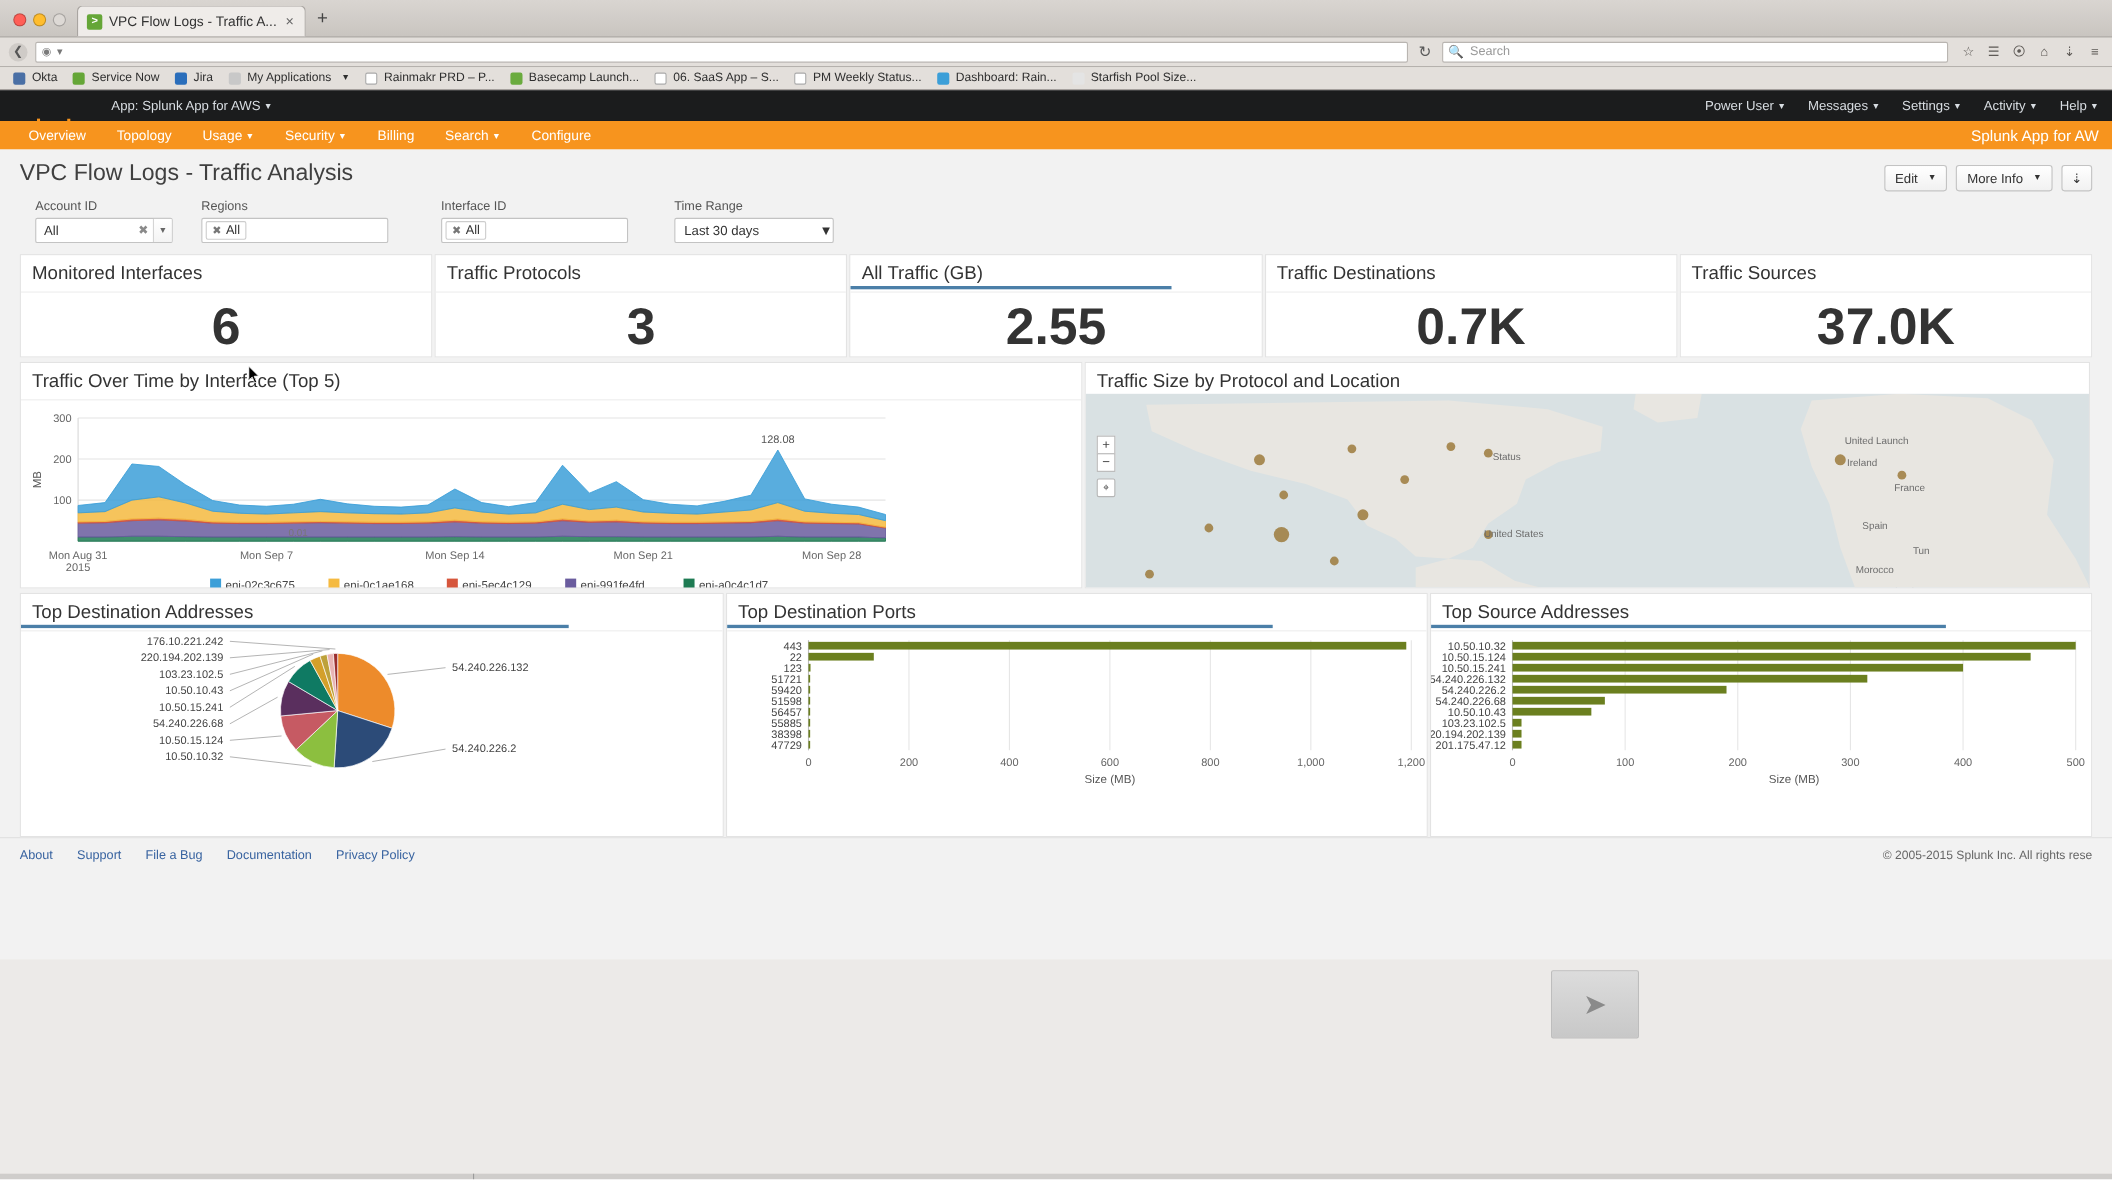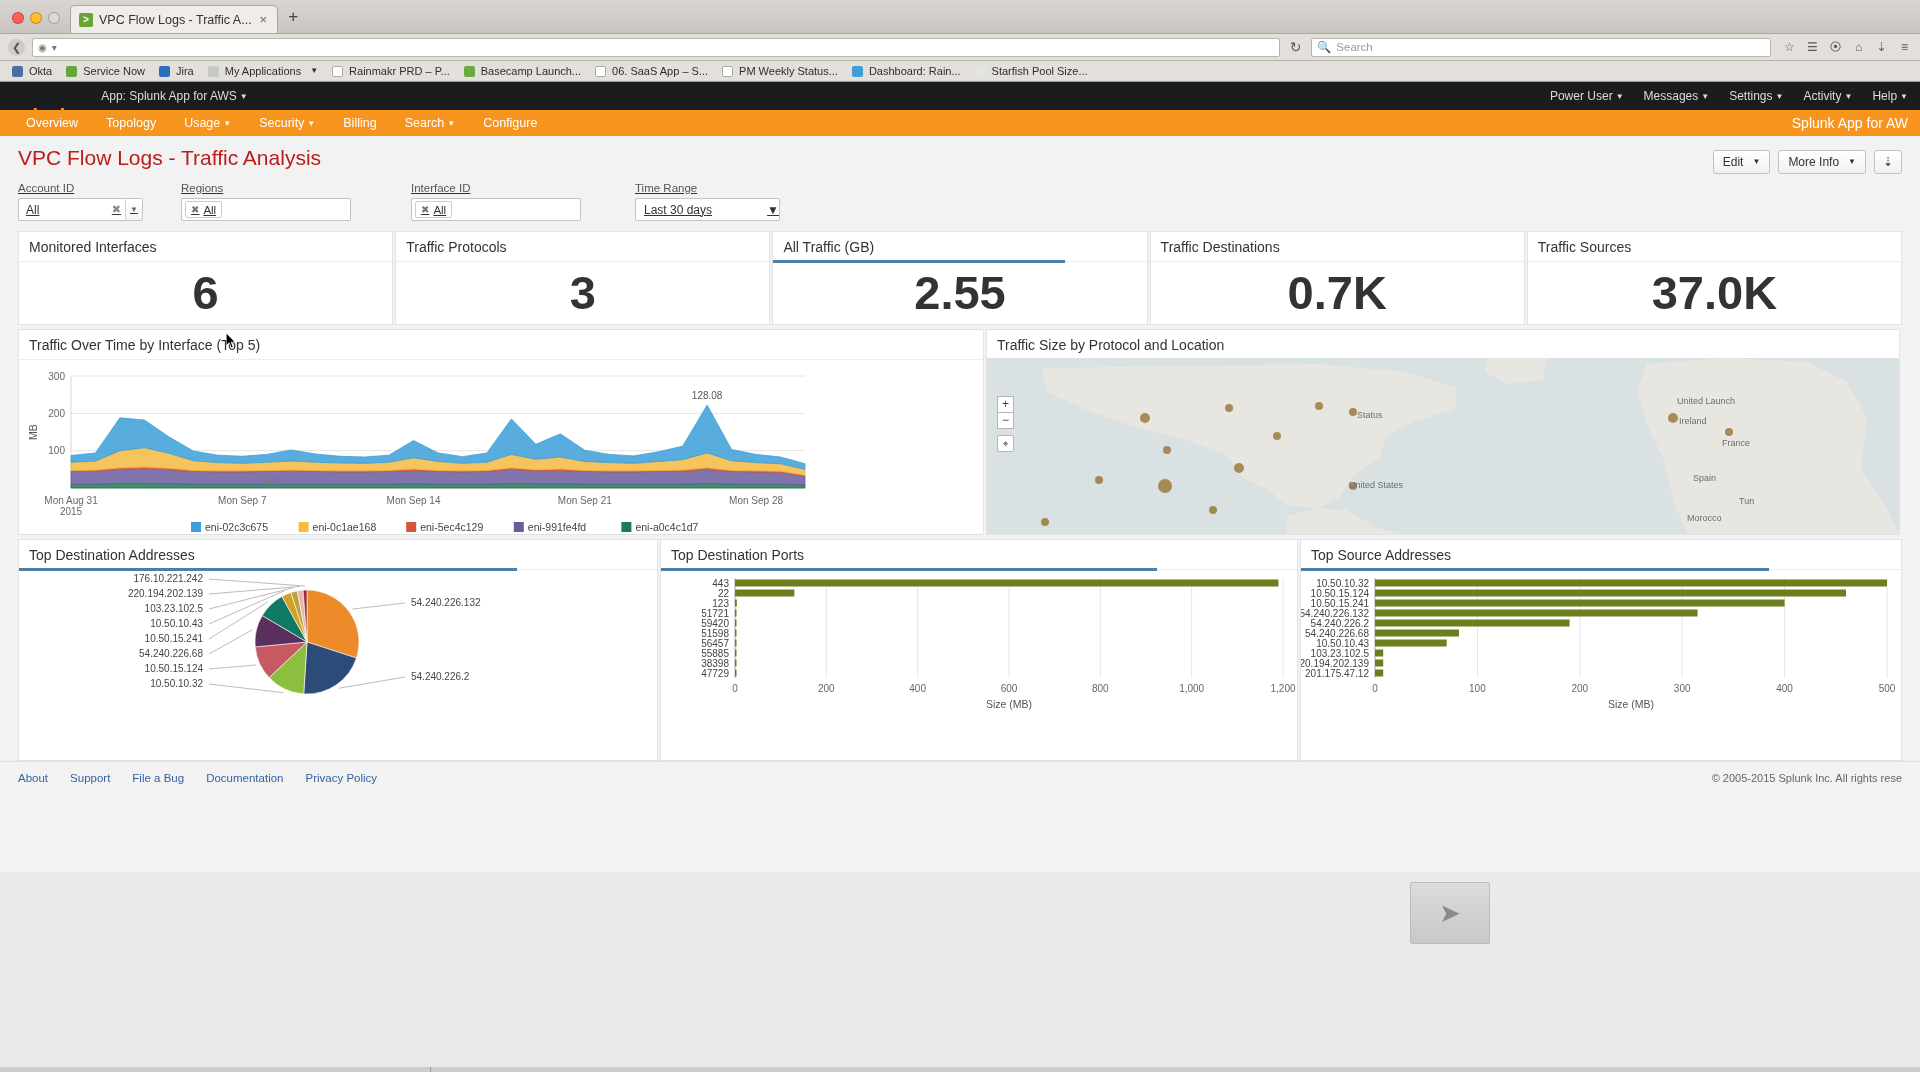--- a/index.html
+++ b/index.html
@@ -112,32 +112,32 @@
     margin-left: auto; color: #fff; font-size: 14px; padding-right: 0;
   }
   .caret { font-size: 8px; margin-left: 3px; position: relative; top: -1px; }
 
   
   .page { background: #f2f2f2; height: 736px; overflow: hidden; position: relative; }
   .page-head {
     background: #f2f2f2; padding: 10px 18px 0 18px;
     display: flex; align-items: flex-start;
   }
-  .page-title { font-size: 21px; font-weight: normal; color: #b91c1c; font-family: "Liberation Sans", sans-serif; }
+  .page-title { font-size: 21px; font-weight: normal; color: #404040; font-family: "Liberation Sans", sans-serif; }
   .page-actions { margin-left: auto; display: flex; align-items: center; gap: 8px; padding-top: 4px; }
   .btn {
     background: linear-gradient(#fff, #f1f1f1);
     border: 1px solid #c3c3c3; border-radius: 3px;
     height: 24px; padding: 0 9px;
     font-size: 12px; color: #333;
     display: flex; align-items: center; gap: 6px;
   }
   .btn.icononly { width: 28px; justify-content: center; }
 
-  .filters { display: flex; gap: 12px; padding: 8px 18px 10px 18px; background: #f2f2f2; text-decoration: underline; }
+  .filters { display: flex; gap: 0; padding: 8px 18px 10px 32px; background: #f2f2f2; }
   .field { margin-right: 26px; }
   .field-label { font-size: 11.5px; color: #555; margin-bottom: 4px; }
   .select {
     width: 125px; height: 23px; background: #fff;
     border: 1px solid #c3c3c3; border-radius: 2px;
     display: flex; align-items: center; font-size: 12px; color: #333;
     padding-left: 7px;
   }
   .select .clear { margin-left: auto; color: #8a8a8a; font-size: 11px; padding-right: 4px; }
   .select .arrowbox {
@@ -168,21 +168,21 @@
     width: 11px; height: 16px; z-index: 40;
   }
 
   
   .row { display: flex; gap: 2px; padding: 0 18px; }
   .panel {
     background: #fff; border: 1px solid #e3e3e3;
     position: relative; overflow: hidden;
   }
   .panel-title {
-    font-size: 14px; color: #333; padding: 7px 10px 6px 10px;
+    font-size: 17px; color: #333; padding: 7px 10px 6px 10px;
     border-bottom: 1px solid #ededed;
   }
   .loadbar { position: absolute; left: 0; top: 28px; height: 3px; width: 100%; }
   .loadbar i { display: block; height: 3px; background: #4b7fa8; width: 78%; }
 
   .kpi { flex: 1; height: 94px; }
   .kpi-value {
     font-size: 47px; font-weight: bold; color: #333;
     text-align: center; line-height: 62px;
     font-family: "Liberation Sans", sans-serif;

